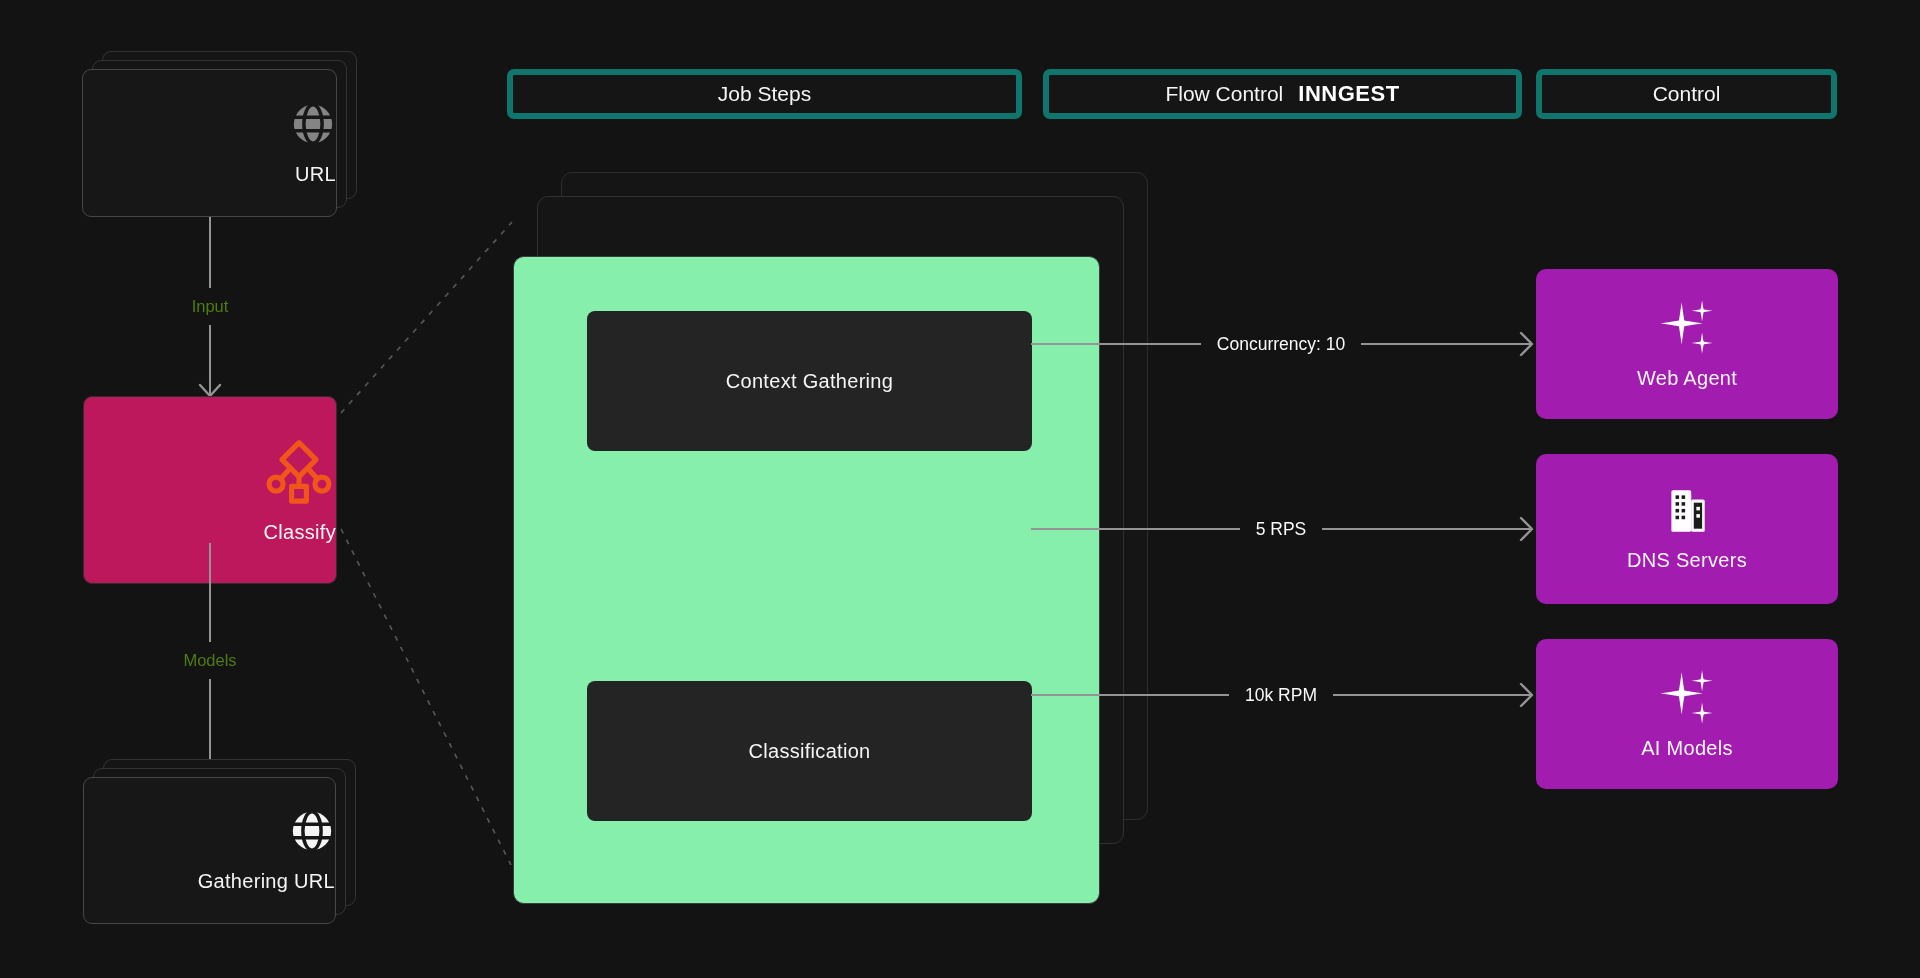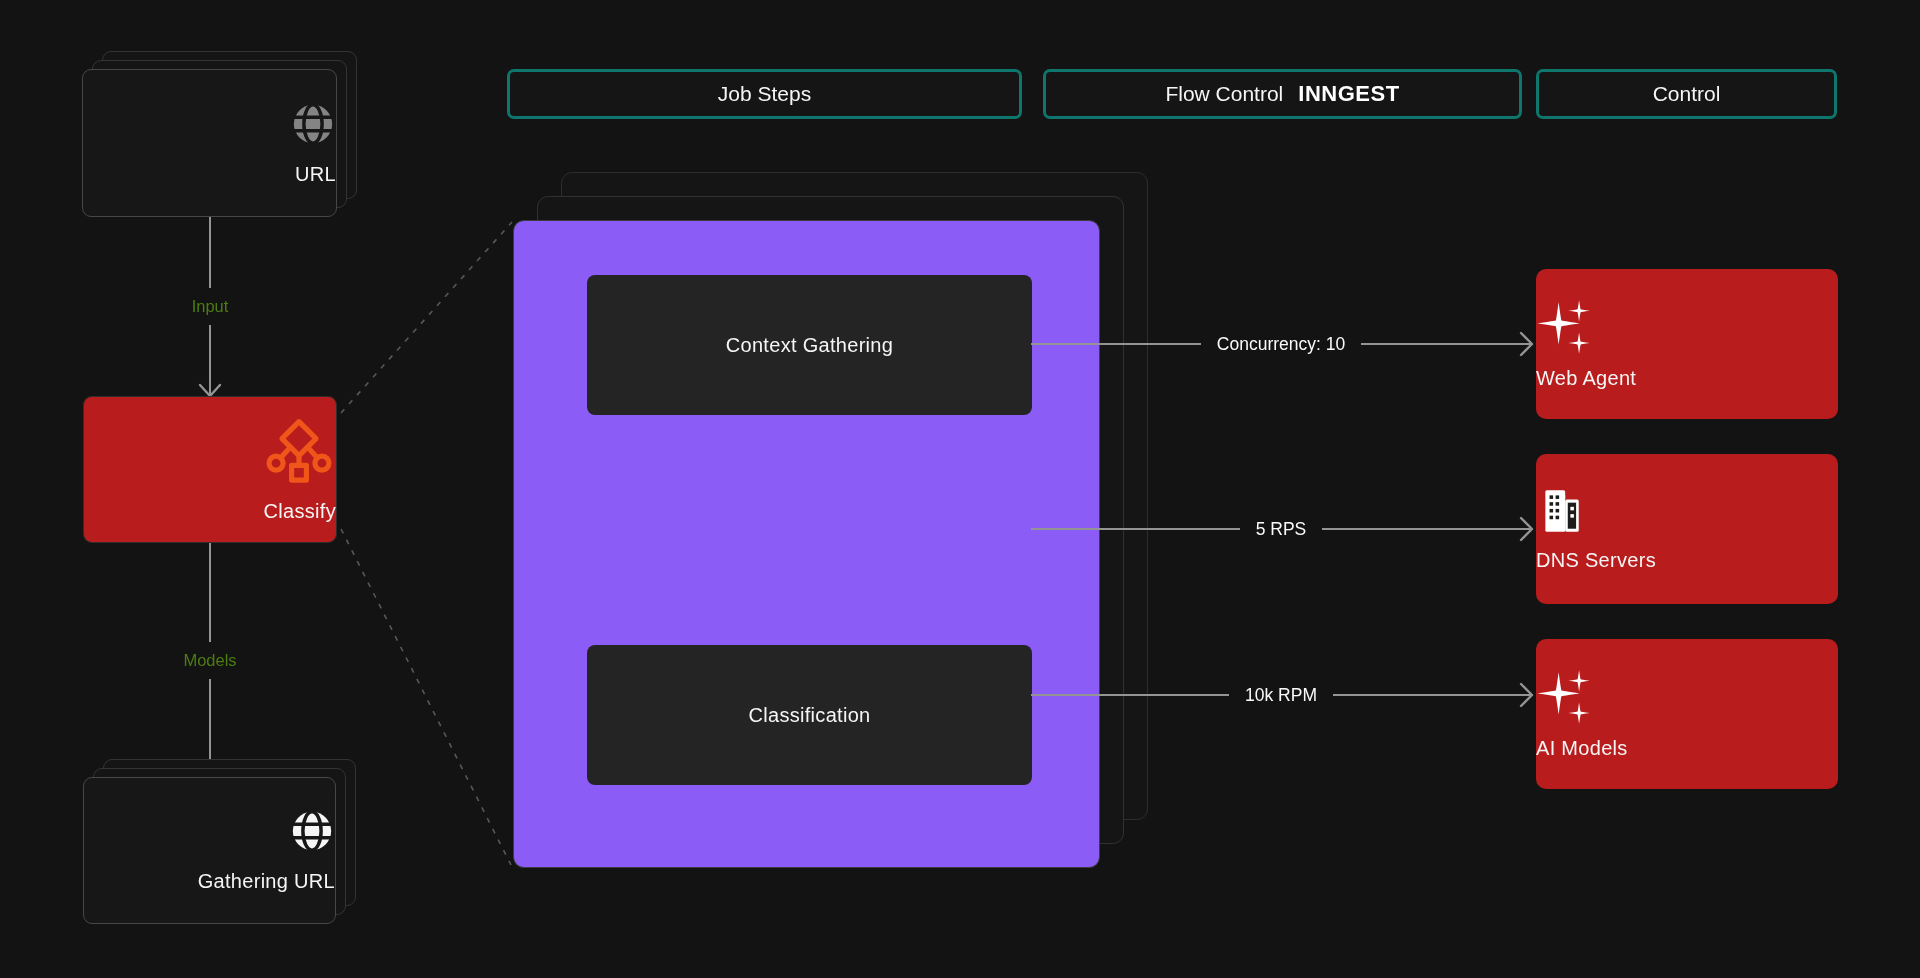--- a/index.html
+++ b/index.html
@@ -18,54 +18,54 @@
   .ghost-card{
     border:1px solid #343434;border-radius:9px;background:#151515;
   }
   .node-card{
     border:1px solid #474747;border-radius:9px;background:#171717;
     display:flex;flex-direction:column;align-items:flex-end;justify-content:center;gap:16px;
   }
   .node-label{font-size:20px;letter-spacing:.3px;color:#f5f5f5;}
   
   .header-box{
-    top:69px;height:50px;border:3px solid #0f766e;border-radius:7px;background:#151515;
+    top:69px;height:50px;border:6px solid #0f766e;border-radius:7px;background:#151515;
     display:flex;align-items:center;justify-content:center;gap:15px;
     font-size:21px;color:#f5f5f5;
   }
   .logo{font-weight:800;font-size:22px;letter-spacing:.5px;color:#ffffff;}
   
   .varrow{display:flex;flex-direction:column;align-items:center;width:80px;}
   .vline{width:2px;background:#949494;flex:1;}
   .varrow .edge-label{font-size:16.5px;color:#4d7c0f;margin:9px 0;}
   .vhead{position:relative;width:2px;background:#949494;flex:1;}
   .vhead svg{position:absolute;left:50%;bottom:-2px;transform:translateX(-50%);}
   
   .job-main{
-    border:1px solid #3c3c3c;border-radius:11px;background:#8b5cf6;
+    border:1px solid #3c3c3c;border-radius:11px;background:#86efac;margin-top:36px;
   }
   .step-box{
     position:absolute;left:73px;width:445px;height:140px;border-radius:8px;
     background:#242424;display:flex;align-items:center;justify-content:center;
   }
   .step-box.hl{background:#2e2e2e;}
   .step-label{font-size:20px;color:#f5f5f5;letter-spacing:.3px;}
   
   .harrow{
     position:absolute;left:1031px;width:500px;height:24px;
     display:flex;align-items:center;z-index:6;
   }
   .hline{height:2px;background:#949494;flex:1;}
   .hhead{position:relative;}
   .hhead svg{position:absolute;right:-3px;top:50%;transform:translateY(-50%);}
   .flow-label{font-size:17.5px;color:#fafafa;padding:0 16px;white-space:nowrap;}
   
   .ctx-card{
-    left:1536px;width:302px;height:150px;border-radius:10px;background:#b91c1c;
-    display:flex;flex-direction:column;align-items:flex-start;justify-content:center;gap:13px;
+    left:1536px;width:302px;height:150px;border-radius:10px;background:#a21caf;
+    display:flex;flex-direction:column;align-items:center;justify-content:center;gap:13px;
   }
   svg{display:block;}
 </style>
 </head>
 <body>
 
 <div class="stage">
 
   <svg class="abs" style="left:0;top:0;" width="1920" height="978" viewBox="0 0 1920 978">
     <line x1="341" y1="413" x2="512" y2="222" stroke="#585858" stroke-width="1.6" stroke-dasharray="5 7"></line>
@@ -102,21 +102,21 @@
   <div class="abs varrow" style="left:170px;top:217px;height:179px;">
     <div class="vline"></div>
     <span class="edge-label">Input</span>
     <div class="vhead">
       <svg width="24" height="15" viewBox="0 0 24 15">
           <polyline points="2,2 12,13 22,2" fill="none" stroke="#949494" stroke-width="2.4" stroke-linecap="round" stroke-linejoin="round"></polyline>
         </svg>
     </div>
   </div>
 
-  <div class="abs node-card textured" style="left:83px;top:396px;width:254px;height:147px;background-color:#b91c1c;border-color:#2e2e2e;gap:12px;">
+  <div class="abs node-card textured" style="left:83px;top:396px;width:254px;height:188px;background-color:#be185d;border-color:#2e2e2e;gap:12px;">
     <span>
       <svg width="74" height="72" viewBox="0 0 100 96" fill="none" stroke="#f0551a" stroke-width="7" stroke-linejoin="round" stroke-linecap="round">
         <path d="M50 7 L73 30 L50 53 L27 30 Z"></path>
         <line x1="36" y1="44" x2="25" y2="56"></line>
         <line x1="64" y1="44" x2="75" y2="56"></line>
         <line x1="50" y1="53" x2="50" y2="66"></line>
         <circle cx="19" cy="63" r="9.5"></circle>
         <circle cx="81" cy="63" r="9.5"></circle>
         <rect x="40" y="66" width="20" height="20"></rect>
       </svg>

